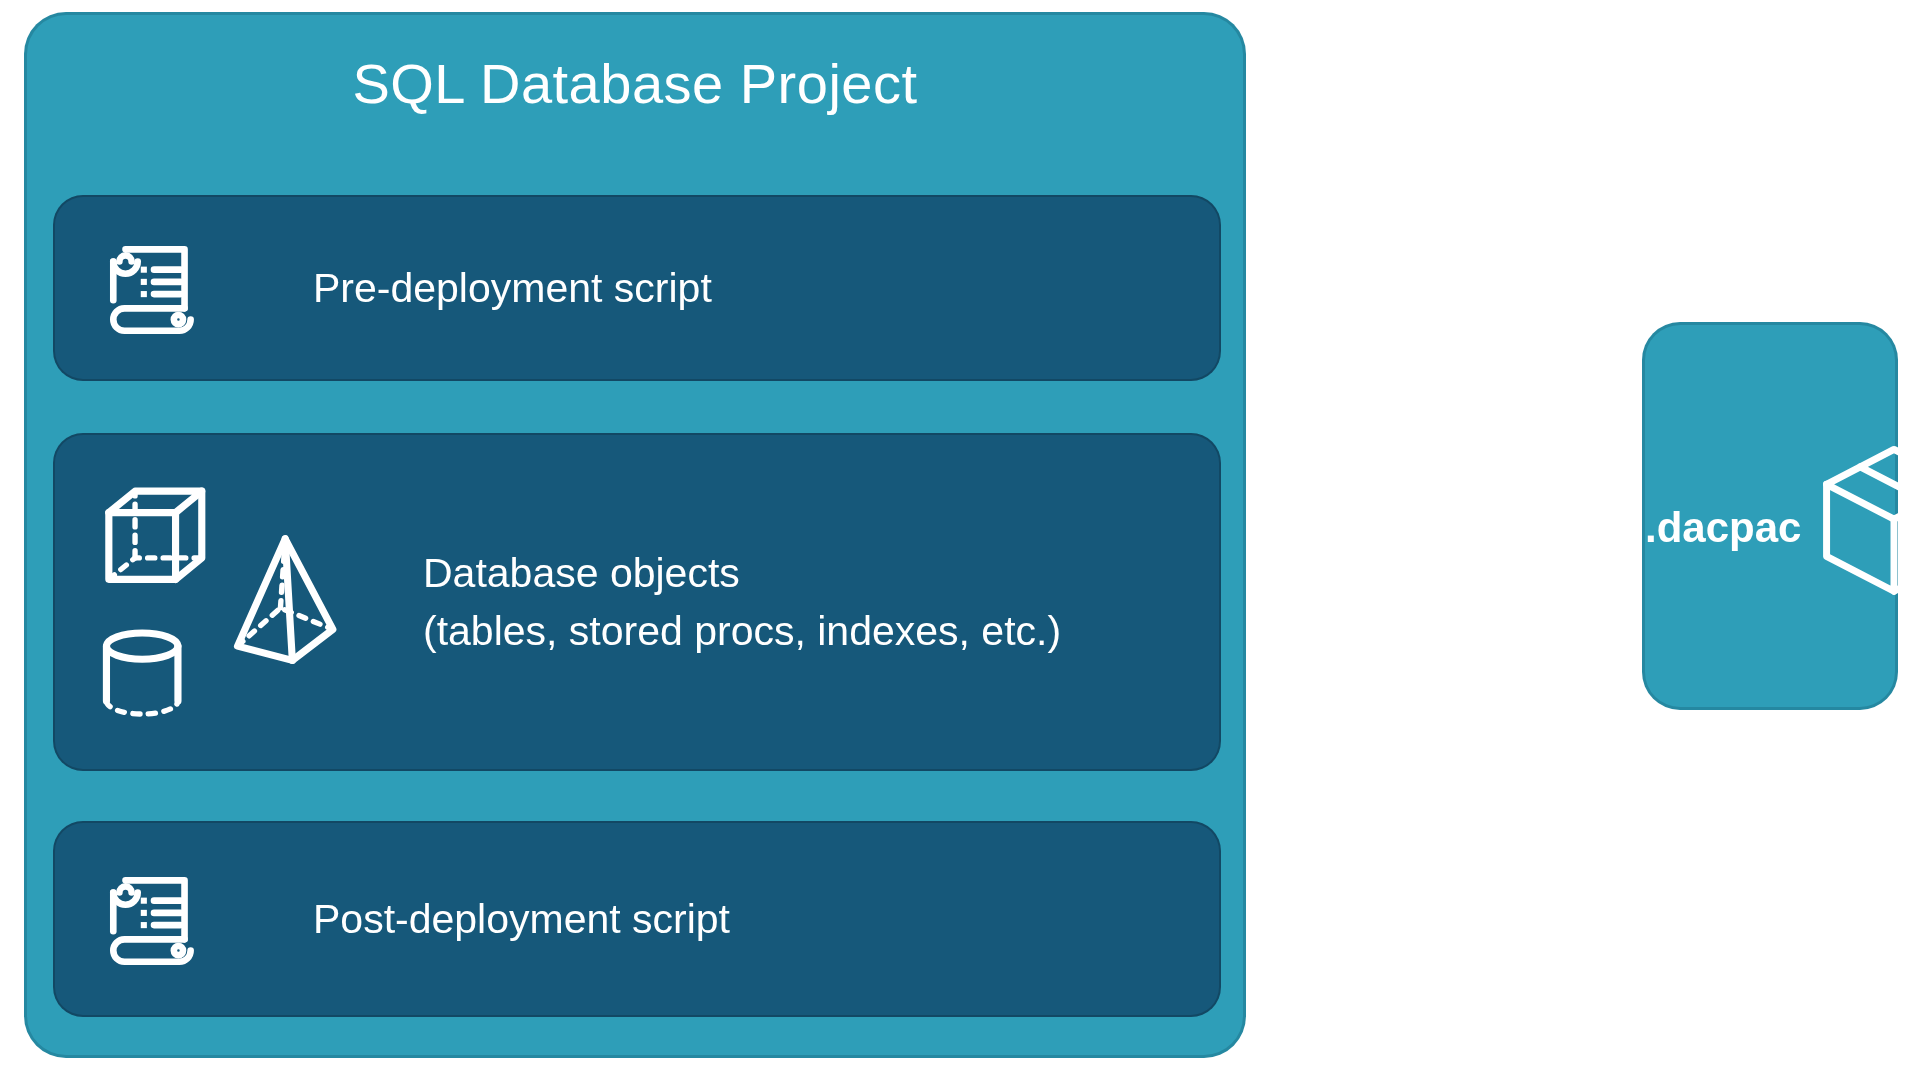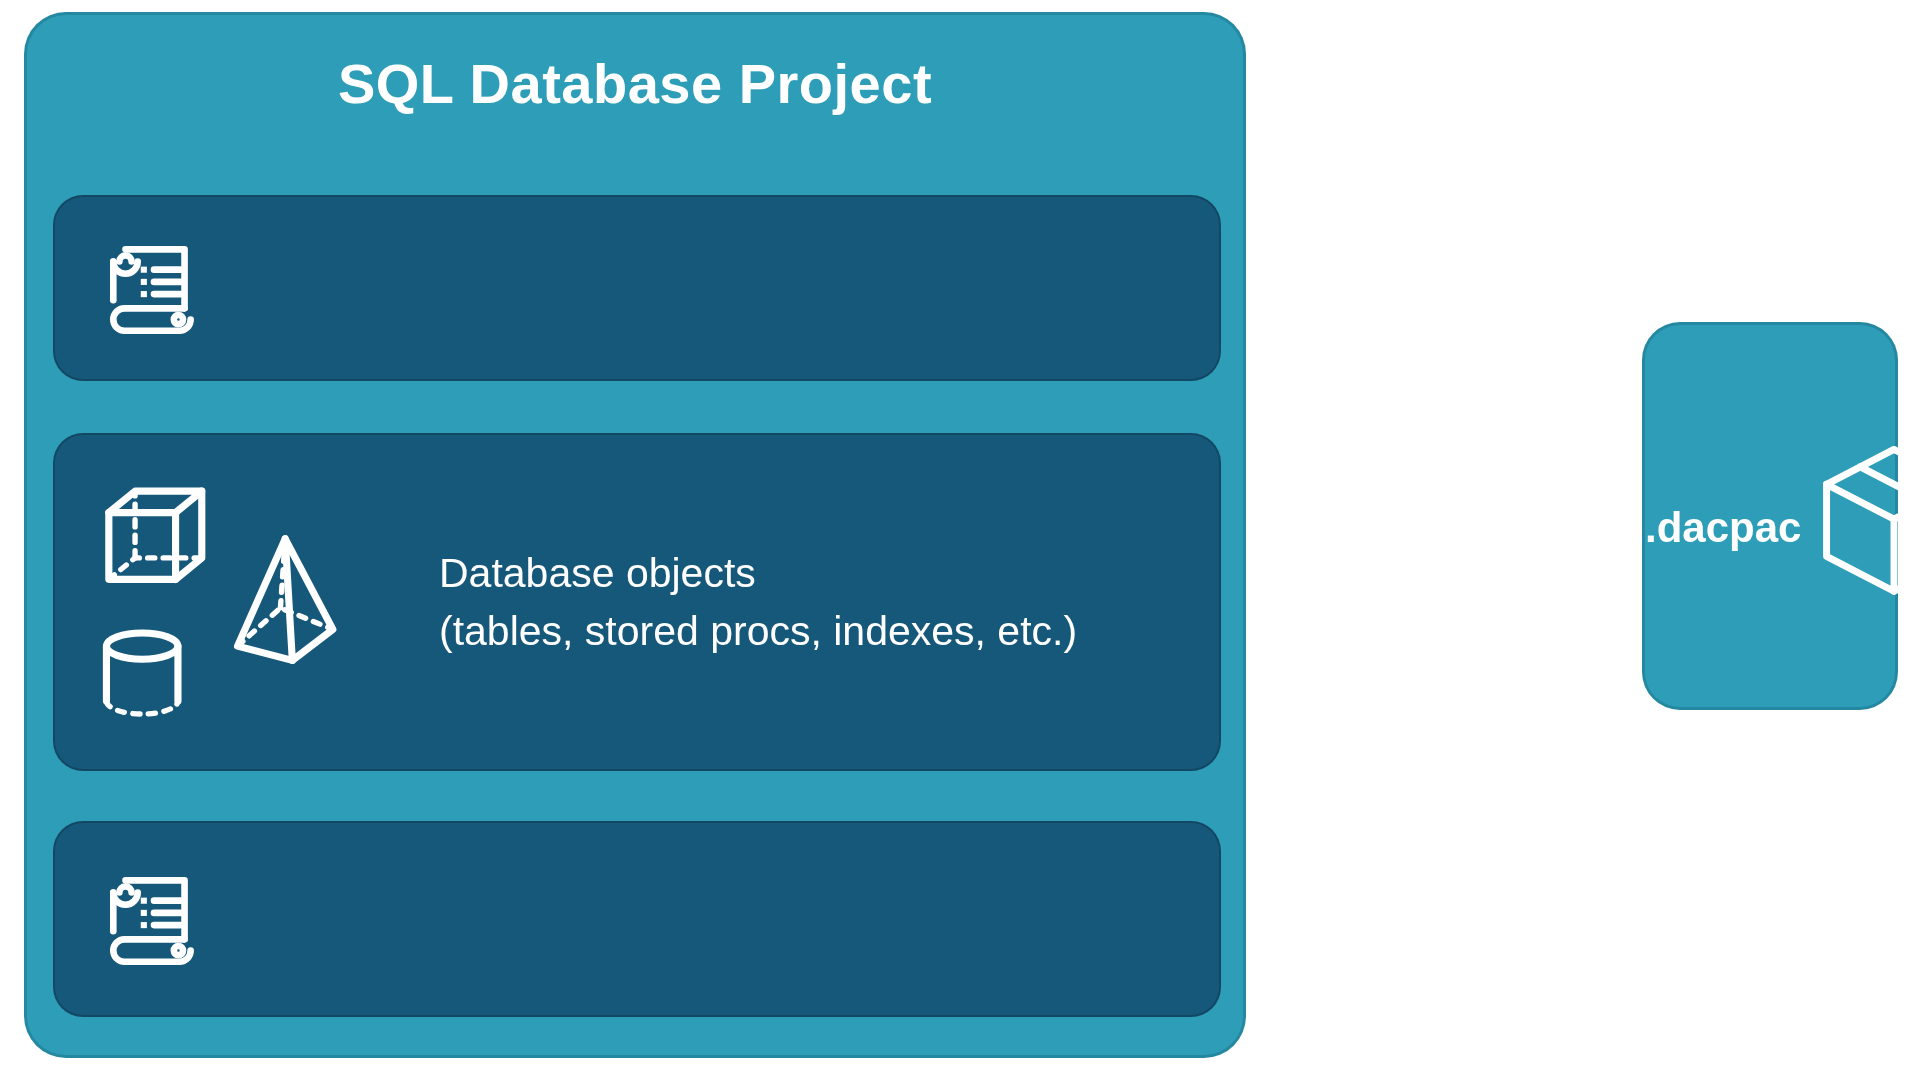--- a/index.html
+++ b/index.html
@@ -28,38 +28,38 @@
     background: var(--color-outer);
     border: 3px solid rgba(10, 70, 90, 0.25);
     border-radius: 42px;
   }
   .project-title {
     position: absolute;
     top: 36px; left: 0;
     width: 100%;
     text-align: center;
     font-size: 56px;
-    font-weight: 700;
+    font-weight: 400;
     color: var(--color-text);
     letter-spacing: 0.5px;
   }
   
   .inner-box {
     position: absolute;
     left: 26px;
     width: 1168px;
     background: var(--color-inner);
     border: 2px solid rgba(0, 0, 0, 0.18);
     border-radius: 30px;
     display: flex;
     align-items: center;
     color: var(--color-text);
   }
   .box-pre  { top: 180px; height: 186px; padding-left: 42px; }
-  .box-objects { top: 418px; height: 338px; padding-left: 30px; gap: 16px; }
+  .box-objects { top: 418px; height: 338px; padding-left: 30px; }
   .box-post { top: 806px; height: 196px; padding-left: 42px; }
 
   .script-icon { width: 114px; height: 114px; flex: 0 0 auto; }
   .script-label {
     margin-left: 102px;
     font-size: 41px;
     font-weight: 400;
     color: var(--color-text);
   }
   .objects-icons { width: 286px; height: 276px; flex: 0 0 auto; }
@@ -134,20 +134,21 @@
             <circle cx="80" cy="87" r="4.5"></circle>
             <path d="M56 38 h26 M56 50 h26 M56 62 h26"></path>
           </g>
           <g fill="#ffffff">
             <rect x="43" y="35" width="6" height="6"></rect>
             <rect x="43" y="47" width="6" height="6"></rect>
             <rect x="43" y="59" width="6" height="6"></rect>
           </g>
         </svg>
       </span>
+      <span class="script-label">Pre-deployment script</span>
     </div>
 
     <div class="inner-box box-objects">
       <span class="objects-icons">
         <svg viewBox="0 0 240 230" width="286" height="276">
           <g class="icon-stroke" stroke-width="6">
 
             <path d="M20 40 H76 V96 H20 Z"></path>
             <path d="M20 40 L42 22 H98 L76 40"></path>
             <path d="M98 22 V78 L76 96"></path>
@@ -187,20 +188,21 @@
             <circle cx="80" cy="87" r="4.5"></circle>
             <path d="M56 38 h26 M56 50 h26 M56 62 h26"></path>
           </g>
           <g fill="#ffffff">
             <rect x="43" y="35" width="6" height="6"></rect>
             <rect x="43" y="47" width="6" height="6"></rect>
             <rect x="43" y="59" width="6" height="6"></rect>
           </g>
         </svg>
       </span>
+      <span class="script-label">Post-deployment script</span>
     </div>
   </div>
 
 
   <div class="dacpac-box">
     <div class="dacpac-label">.dacpac</div>
     <span class="package-icon">
       <svg viewBox="0 0 160 150" width="186" height="176">
         <g class="icon-stroke" stroke-width="6">
           <path d="M80 10 L22 40 L80 70 L138 40 Z"></path>

